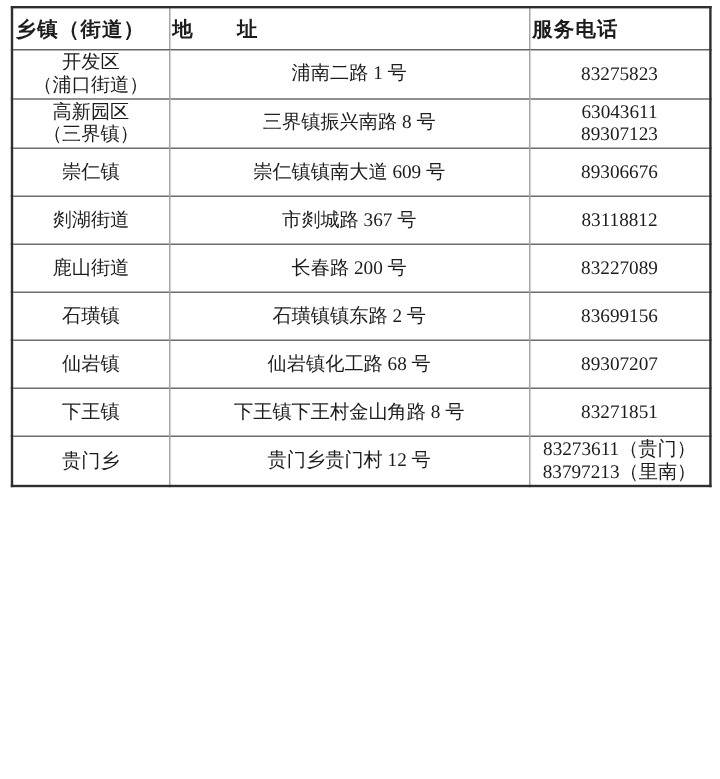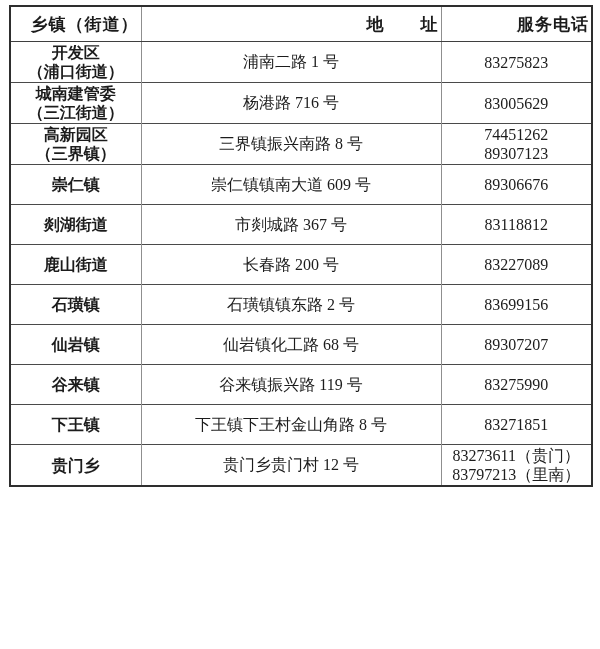--- a/index.html
+++ b/index.html
@@ -27,39 +27,39 @@
     color: #1c1c1c;
     border: 2px solid #2e2e2e;
   }
   table.service-table col.c-area  { width: 131px; }
   table.service-table col.c-addr  { width: 300px; }
   table.service-table col.c-phone { width: 151px; }
   table.service-table th {
     height: 34px;
     font-size: 17px;
     font-weight: bold;
-    text-align: right;
+    text-align: left;
     vertical-align: middle;
     border-bottom: 1px solid #3f3f3f;
     border-left: 1px solid #8f8f8f;
     padding: 0 2px;
     letter-spacing: 1px;
   }
   table.service-table th:first-child { border-left: none; }
   table.service-table td {
     height: 37px;
     font-size: 16px;
     text-align: center;
     vertical-align: middle;
     border-top: 1px solid #4a4a4a;
     border-left: 1px solid #8f8f8f;
     padding: 1px 3px;
     line-height: 20px;
   }
-  table.service-table td:first-child { border-left: none; font-weight: bold; }
+  table.service-table td:first-child { border-left: none; }
   table.service-table tr:first-child td { border-top: none; }
   .cell-line { line-height: 19px; }
   .phone-col { font-size: 16px; }
 </style>
 </head>
 <body>
 
 <div id="page">
   <table class="service-table">
     <colgroup>
@@ -80,36 +80,26 @@
             <div class="cell-line">开发区</div>
             <div class="cell-line">（浦口街道）</div>
           </td>
           <td>浦南二路 1 号</td>
           <td class="phone-col">
             <div class="cell-line">83275823</div>
           </td>
         </tr>
         <tr>
           <td>
-            <div class="cell-line">城南建管委</div>
-            <div class="cell-line">（三江街道）</div>
-          </td>
-          <td>杨港路 716 号</td>
-          <td class="phone-col">
-            <div class="cell-line">83005629</div>
-          </td>
-        </tr>
-        <tr>
-          <td>
             <div class="cell-line">高新园区</div>
             <div class="cell-line">（三界镇）</div>
           </td>
           <td>三界镇振兴南路 8 号</td>
           <td class="phone-col">
-            <div class="cell-line">74451262</div>
+            <div class="cell-line">63043611</div>
             <div class="cell-line">89307123</div>
           </td>
         </tr>
         <tr>
           <td>
             <div class="cell-line">崇仁镇</div>
           </td>
           <td>崇仁镇镇南大道 609 号</td>
           <td class="phone-col">
             <div class="cell-line">89306676</div>
@@ -146,29 +136,20 @@
           <td>
             <div class="cell-line">仙岩镇</div>
           </td>
           <td>仙岩镇化工路 68 号</td>
           <td class="phone-col">
             <div class="cell-line">89307207</div>
           </td>
         </tr>
         <tr>
           <td>
-            <div class="cell-line">谷来镇</div>
-          </td>
-          <td>谷来镇振兴路 119 号</td>
-          <td class="phone-col">
-            <div class="cell-line">83275990</div>
-          </td>
-        </tr>
-        <tr>
-          <td>
             <div class="cell-line">下王镇</div>
           </td>
           <td>下王镇下王村金山角路 8 号</td>
           <td class="phone-col">
             <div class="cell-line">83271851</div>
           </td>
         </tr>
         <tr>
           <td>
             <div class="cell-line">贵门乡</div>

